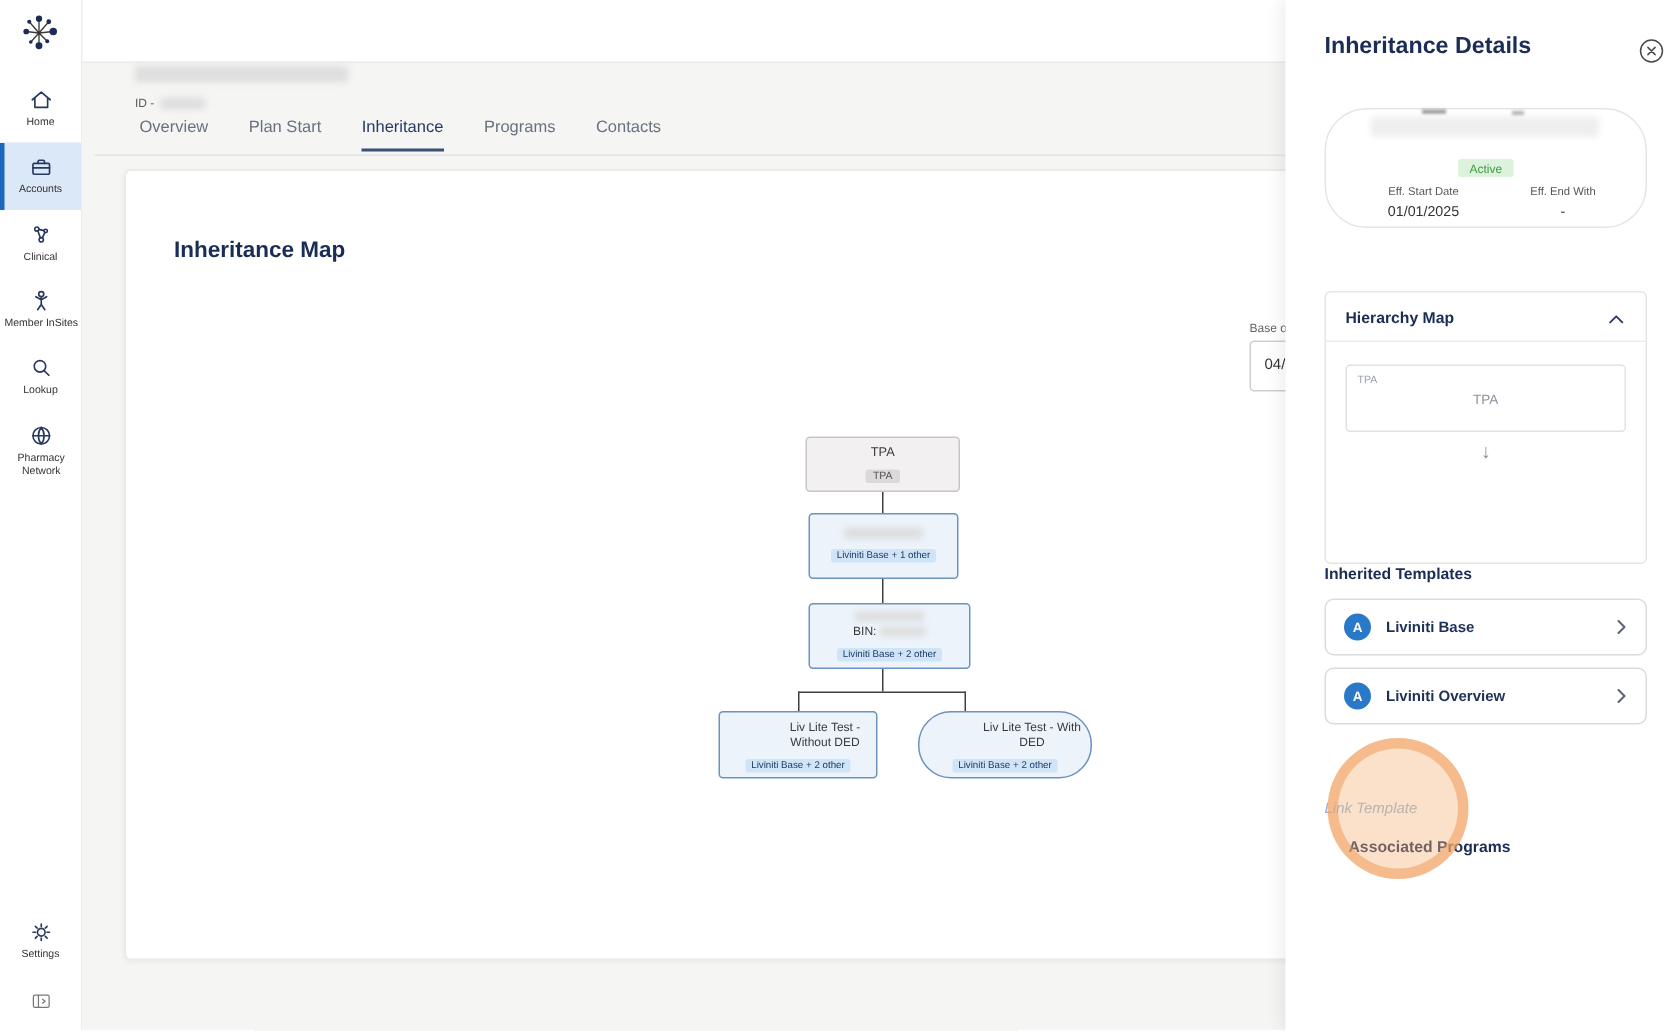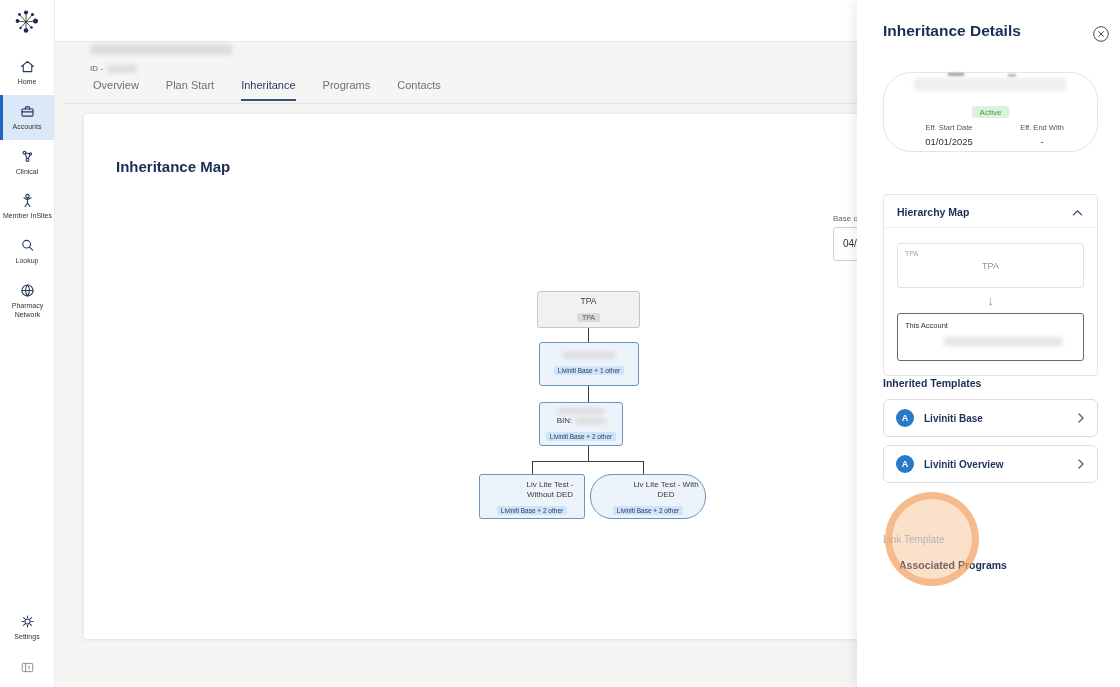--- a/index.html
+++ b/index.html
@@ -84,21 +84,21 @@
 
   .section-head { position:absolute; left:26px; font-size:10.5px; font-weight:bold; color:#1b2c55; }
   .tmpl-card { position:absolute; left:26px; width:215px; height:38px; border:1px solid #dcdcdc; border-radius:6px;
                display:flex; align-items:center; padding:0 12px; cursor:pointer; background:#fff; }
   .circle-a { width:18px; height:18px; border-radius:50%; background:#2979c8; color:#fff; font-size:9px; font-weight:bold;
               display:flex; align-items:center; justify-content:center; flex:0 0 18px; }
   .tmpl-label { margin-left:10px; font-size:10px; font-weight:bold; color:#1e3258; }
   .chev-right { margin-left:auto; stroke:#5a6472; fill:none; stroke-width:1.4; stroke-linecap:round; stroke-linejoin:round; }
   .custom-card { top:491px; height:36px; }
   .custom-label { font-size:10px; font-weight:600; color:#253657; }
-  .link-template { position:absolute; left:26px; top:534px; font-size:10px; color:#92b2d6; cursor:pointer; }
+  .link-template { position:absolute; left:26px; top:534px; font-size:10px; color:#92b2d6; cursor:pointer;font-style:italic; }
   .assoc-head { top:559px;margin-left:16px; }
 
   .click-highlight { position:absolute; left:28px; top:492px; width:94px; height:94px; border-radius:50%;
                      background:rgba(246,178,122,0.40); border:7px solid rgba(240,157,90,0.55);
                      z-index:50; pointer-events:none; }
 </style>
 </head>
 <body>
 
 <div class="screen">
@@ -224,35 +224,35 @@
       <div class="tnode tnode-grey" style="left:453px; top:177px; width:103px; height:37px;">
         <div class="tnode-title">TPA</div>
         <span class="badge-grey">TPA</span>
       </div>
 
       <div class="tnode tnode-blue" style="left:455px; top:228px; width:100px; height:44px;">
         <div class="node-blur" style="width:52px; height:7px; margin:9px auto 0 auto;"></div>
         <span class="badge-blue">Liviniti Base + 1 other</span>
       </div>
 
-      <div class="tnode tnode-blue" style="left:455px; top:288px; width:84px; height:44px;">
+      <div class="tnode tnode-blue" style="left:455px; top:288px; width:108px; height:44px;">
         <div class="node-blur" style="width:46px; height:6px; margin:5px auto 0 auto;"></div>
         <div class="bin-row">
           <span>BIN:</span>
           <span class="node-blur" style="width:30px; height:6px; display:inline-block;"></span>
         </div>
         <span class="badge-blue" style="margin-top:1px;">Liviniti Base + 2 other</span>
       </div>
 
       <div class="tnode tnode-blue" style="left:395px; top:360px; width:106px; height:45px;">
         <div class="tnode-title2">Liv Lite Test - Without DED</div>
         <span class="badge-blue" style="margin-top:1px;">Liviniti Base + 2 other</span>
       </div>
 
-      <div class="tnode tnode-blue" style="left:506px; top:360px; width:116px; height:45px;border-radius:22px;">
+      <div class="tnode tnode-blue" style="left:528px; top:360px; width:116px; height:45px;border-radius:22px;">
         <div class="tnode-title2">Liv Lite Test - With DED</div>
         <span class="badge-blue" style="margin-top:1px;">Liviniti Base + 2 other</span>
       </div>
     </div>
   </div>
 
   <aside class="panel">
     <div class="panel-title">Inheritance Details</div>
     <svg class="panel-close" width="18" height="18" viewBox="0 0 18 18">
       <circle cx="9" cy="9" r="7.3" fill="none" stroke="#4a4a4a" stroke-width="1"></circle>
@@ -275,24 +275,20 @@
         <span class="hier-title">Hierarchy Map</span>
         <svg width="13" height="11" viewBox="0 0 16 12">
             <path d="M3 9 L8 4 L13 9" fill="none" stroke="#273a66" stroke-width="1.5" stroke-linecap="round" stroke-linejoin="round"></path>
           </svg>
       </div>
       <div class="hier-box tpa-box">
         <span class="tpa-tag">TPA</span>
         <div class="tpa-center">TPA</div>
       </div>
       <div class="down-arrow">↓</div>
-      <div class="hier-box acct-box">
-        <span class="acct-label">This Account</span>
-        <div class="acct-blur"></div>
-      </div>
     </div>
 
     <div class="section-head" style="top:377px;">Inherited Templates</div>
 
     <div class="tmpl-card" style="top:399px;">
       <span class="circle-a">A</span>
       <span class="tmpl-label">Liviniti Base</span>
       <svg class="chev-right" width="8" height="12" viewBox="0 0 8 12">
           <path d="M2 2 L6 6 L2 10"></path>
         </svg>

